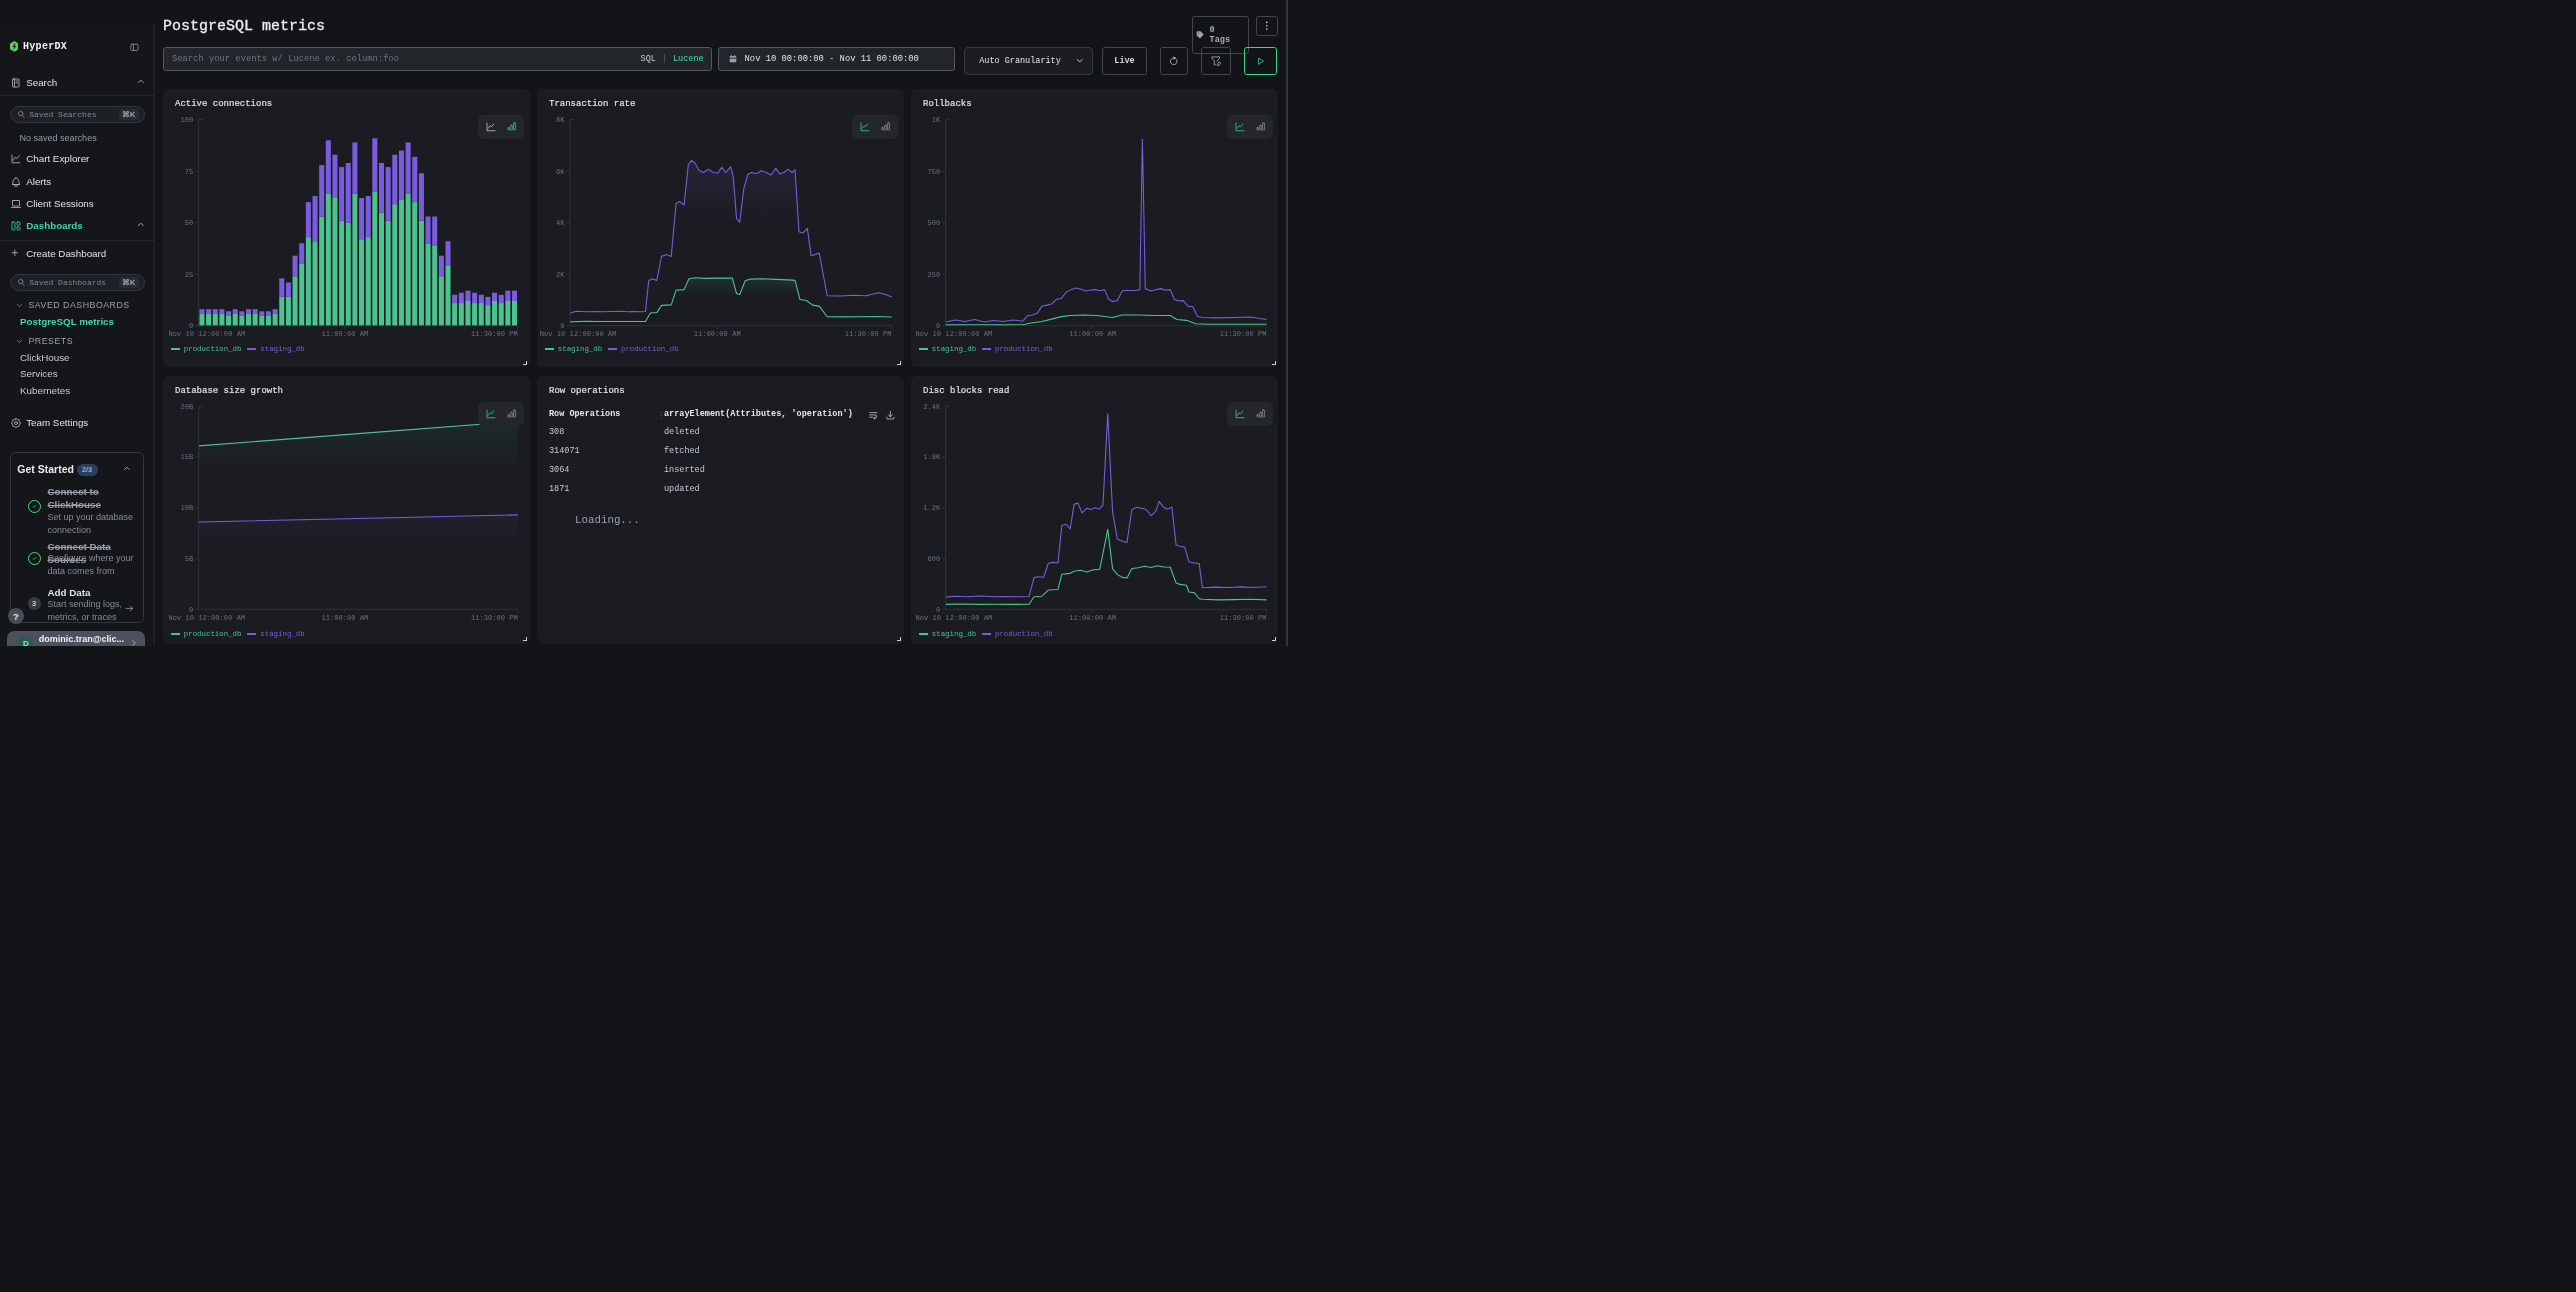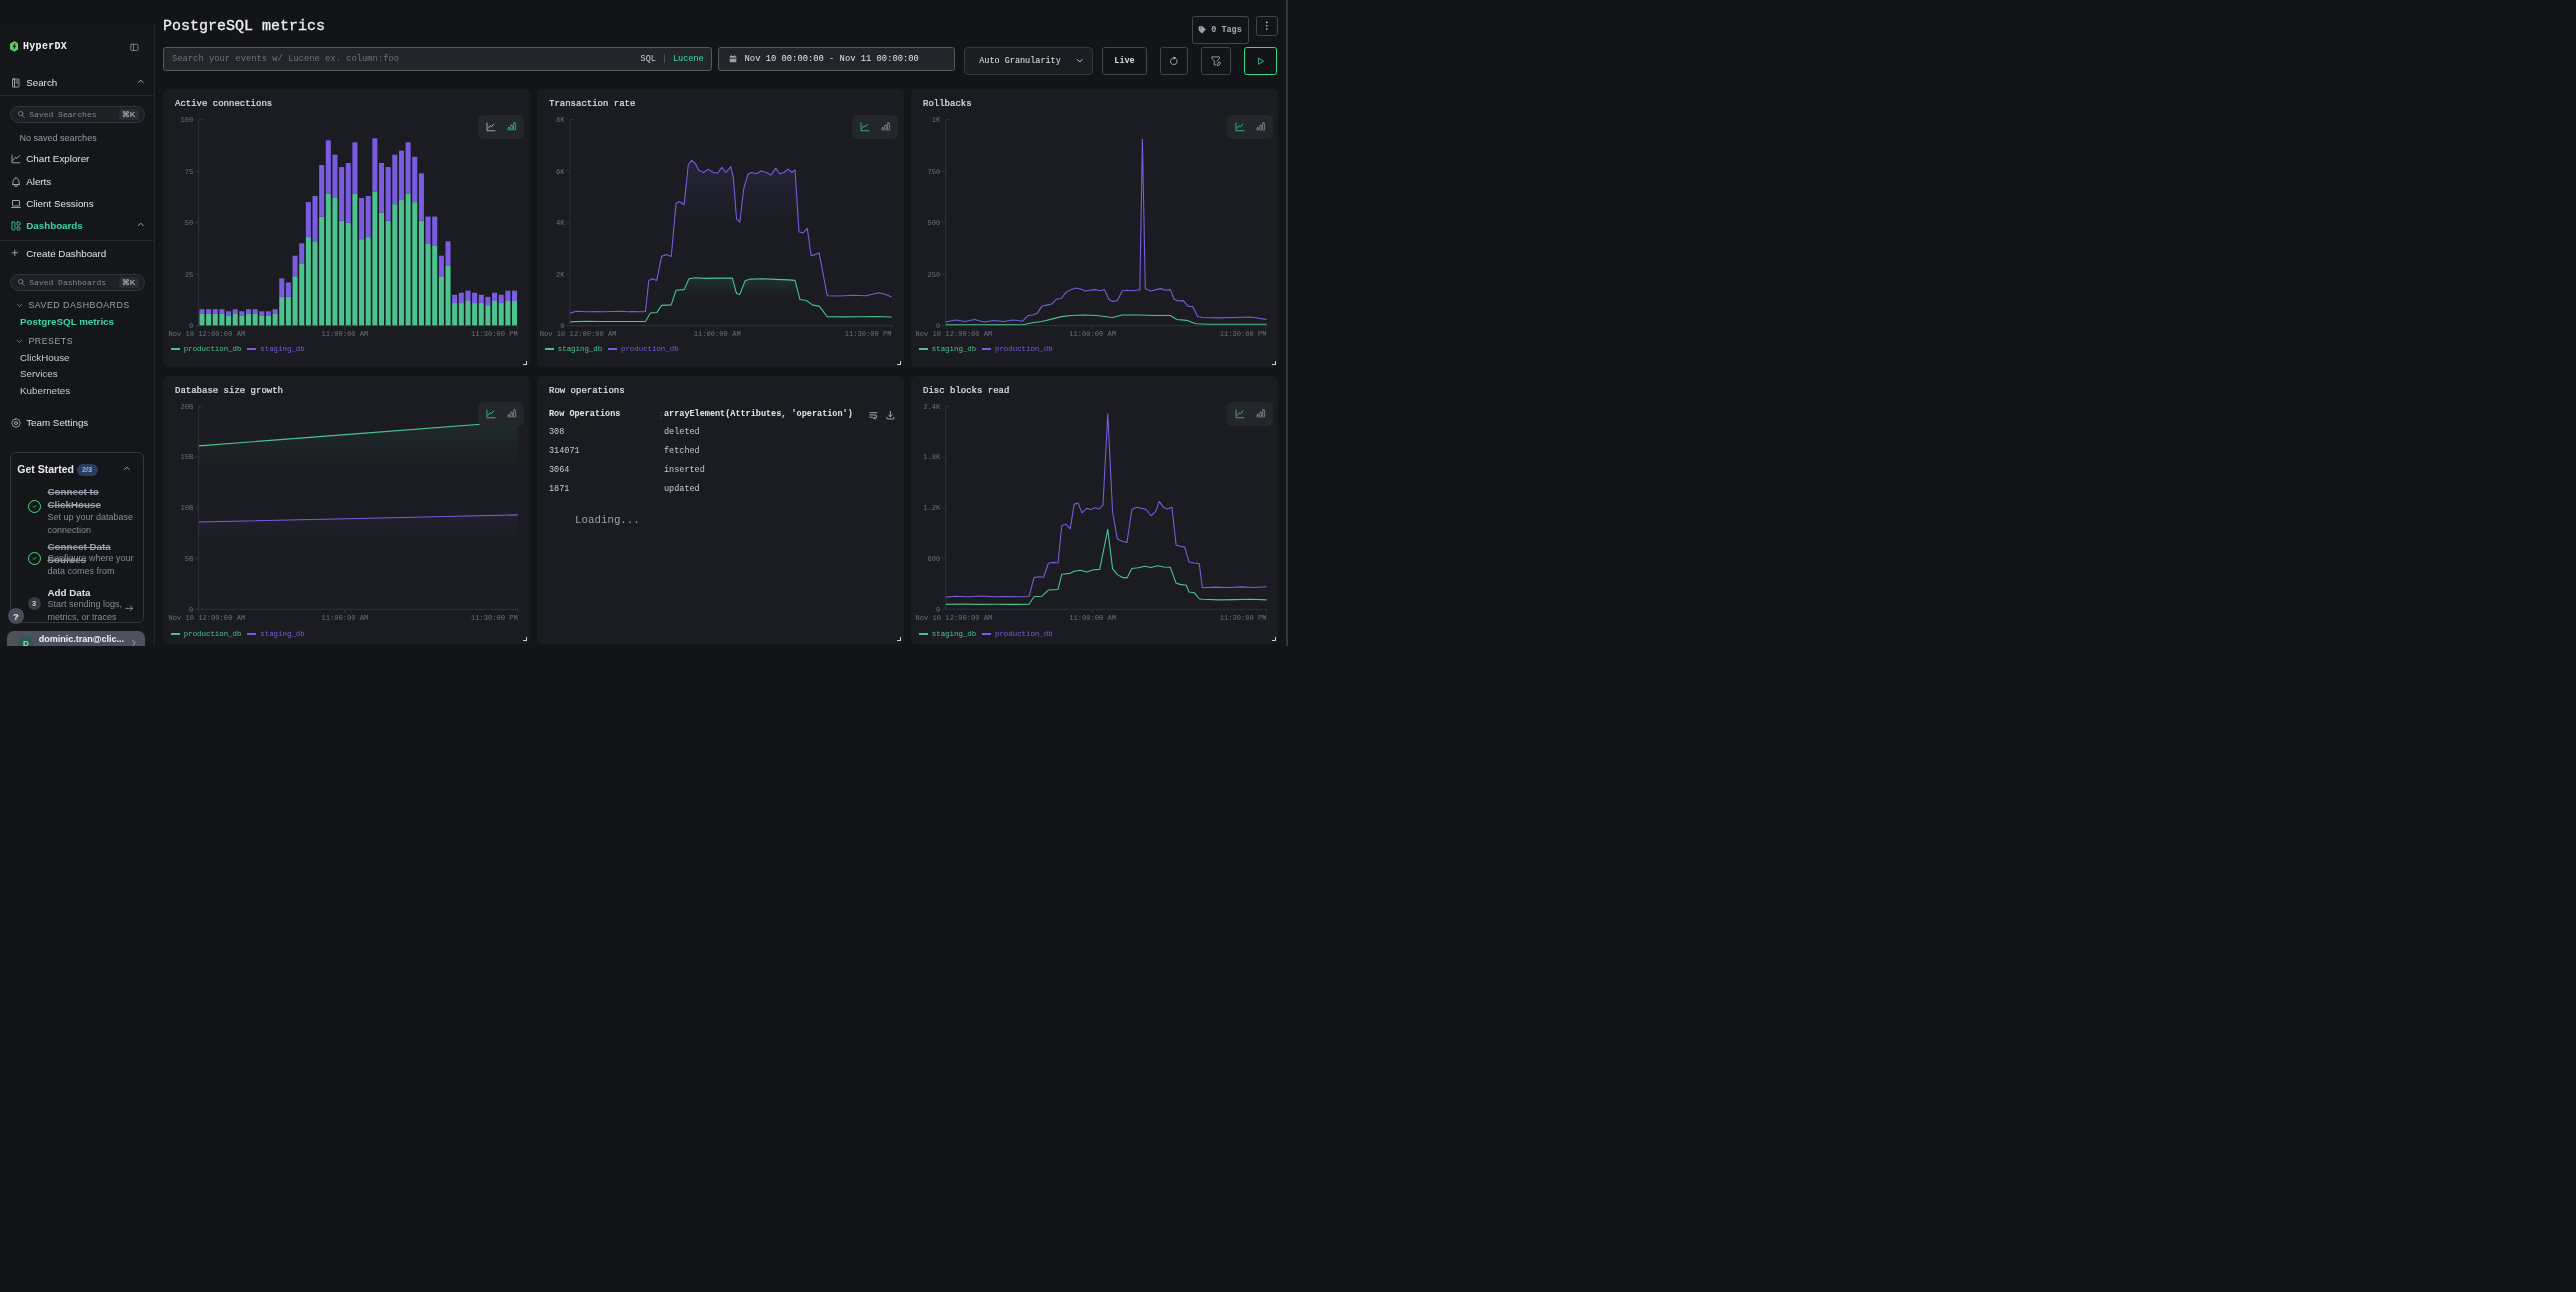--- a/index.html
+++ b/index.html
@@ -225,21 +225,21 @@
     <div style="position:absolute;left:32px;top:3.4px;font-weight:bold;font-size:9px;color:#f0f2f5">dominic.tran@clic...</div>
     <div style="position:absolute;left:32px;top:14px;font-size:8.5px;color:#d4d8de">dominic.tran@clickho...</div>
     <div style="position:absolute;right:5.4px;top:6.8px"><svg width="10" height="10" viewBox="0 0 24 24" fill="none" stroke="#c9ced6" stroke-width="1.8" stroke-linecap="round" stroke-linejoin="round">
             <path d="M9 6l6 6-6 6"></path>
           </svg></div>
   </div>
 </div>
 
 <div style="position:absolute;left:163px;top:17.6px;font:15px 'Liberation Mono';color:#eceef1;-webkit-text-stroke:0.3px #eceef1">PostgreSQL metrics</div>
 
-<div class="btn" style="left:1192px;top:16px;width:57px;height:28px;justify-content:flex-start;gap:4.7px;padding:4px">
+<div class="btn" style="left:1192px;top:16px;width:57px;height:28px;justify-content:flex-end;gap:4.7px;padding:18px">
   <span style="display:flex">
         <svg width="9.5" height="9.5" viewBox="0 0 24 24" fill="none" stroke="#9aa1ab" stroke-width="1.6" stroke-linecap="round" stroke-linejoin="round">
           <path d="M13.2 3a2 2 0 0 1 1.4.6l6.4 6.4a2 2 0 0 1 0 2.8l-7.2 7.2a2 2 0 0 1-2.8 0l-6.4-6.4A2 2 0 0 1 4 12.2V5a2 2 0 0 1 2-2z" fill="#9aa1ab" stroke="none"></path>
           <circle cx="8.6" cy="7.6" r="1.3" fill="#16181c" stroke="none"></circle>
         </svg>
       </span>
   <span style="font:bold 8.5px 'Liberation Mono';color:#a6adb6">0 Tags</span>
 </div>
 <div class="btn" style="left:1256px;top:16px;width:22px;height:20px;justify-content:center;padding:0">
       <svg width="11.5" height="11.5" viewBox="0 0 24 24" fill="none" stroke="#b7bec9" stroke-width="1.6" stroke-linecap="round" stroke-linejoin="round">

